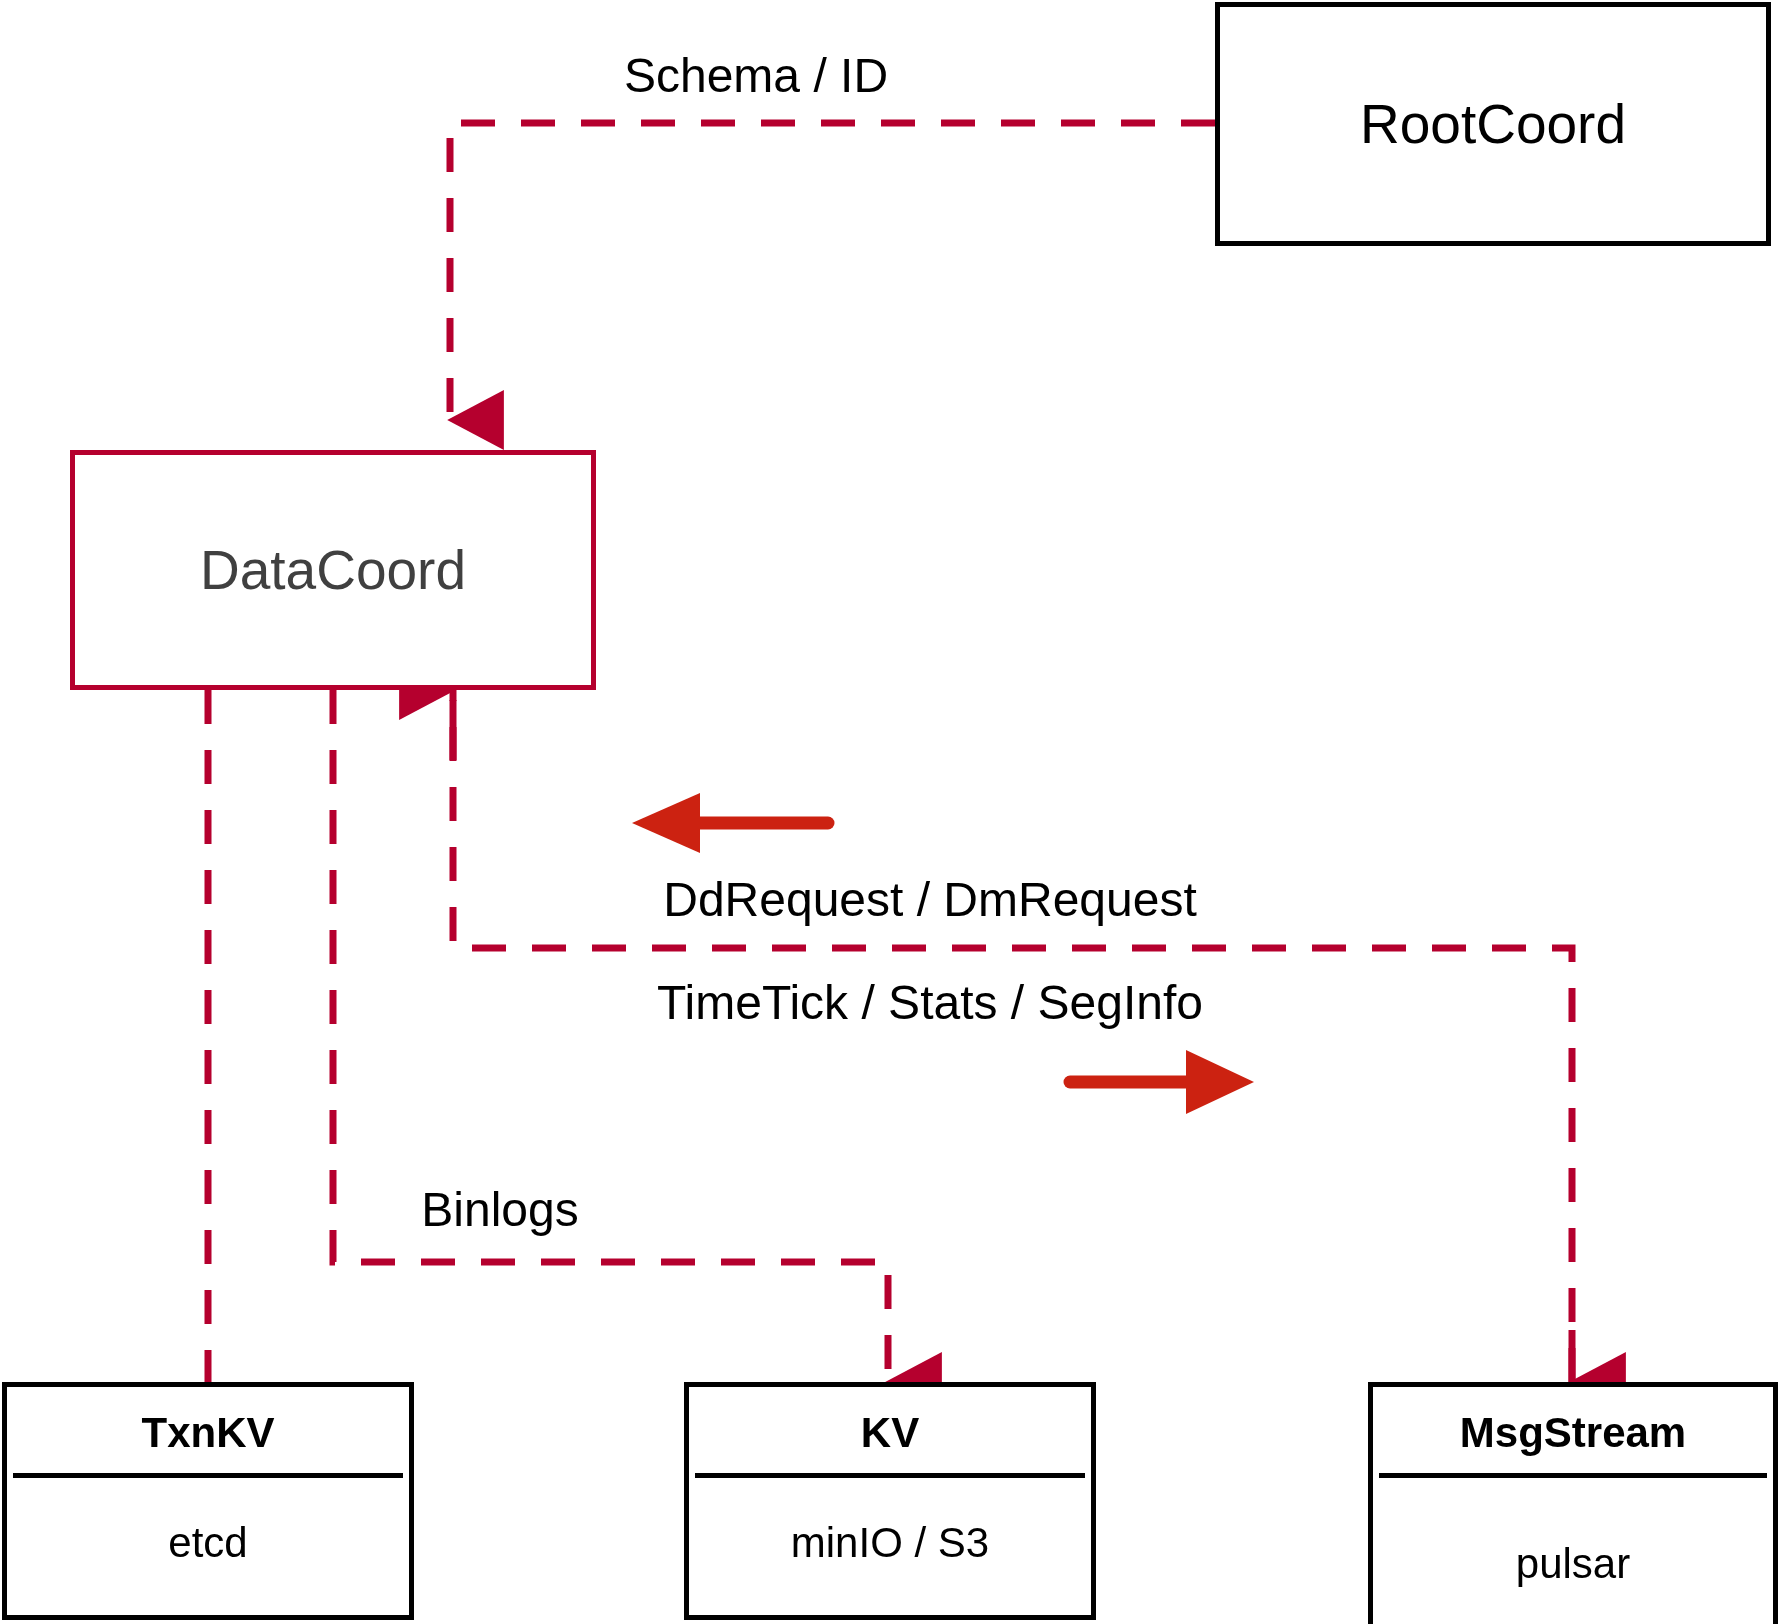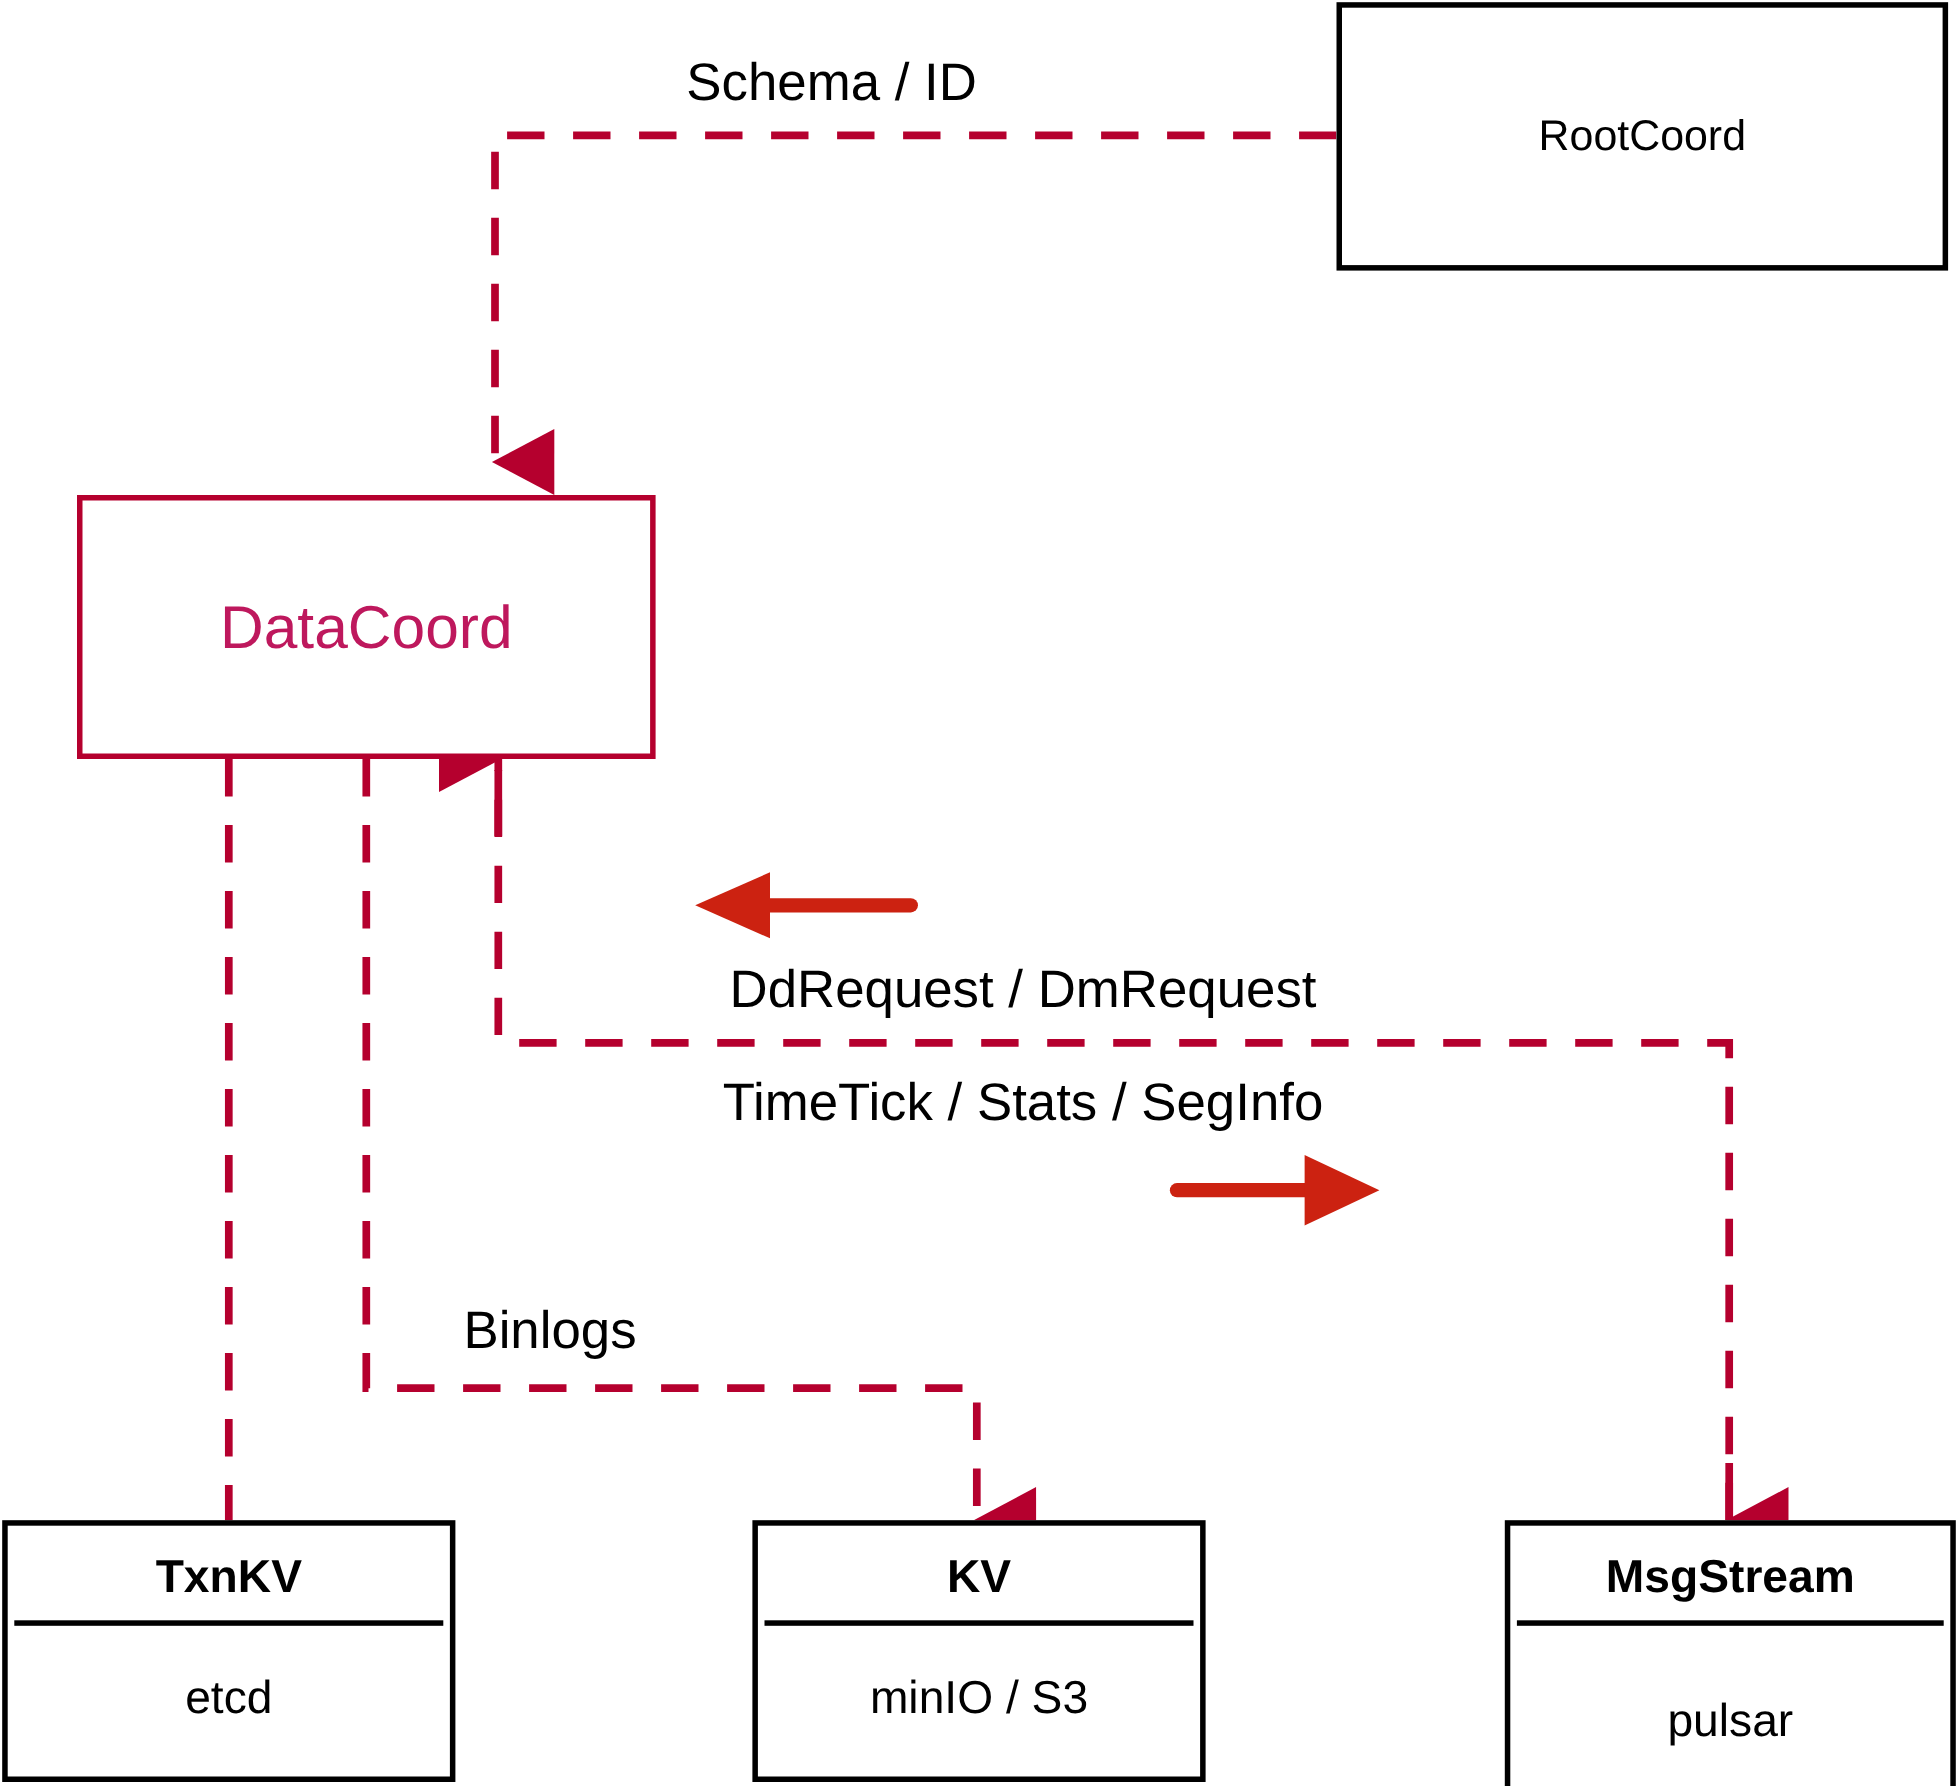--- a/index.html
+++ b/index.html
@@ -33,28 +33,28 @@
     align-items: center;
     justify-content: center;
   }
   .node-accent {
     border: 5px solid #B5002E;
     display: flex;
     align-items: center;
     justify-content: center;
   }
   .node-label-plain {
-    font-size: 39px;
+    font-size: 55px;
     color: #000000;
     letter-spacing: 0px;
     white-space: nowrap;
   }
   .node-label-accent {
     font-size: 55px;
-    color: #be185d;
+    color: #404040;
     white-space: nowrap;
   }
   .node-split {
     border: 5px solid #000000;
     display: flex;
     flex-direction: column;
     padding: 6px;
   }
   .split-head {
     height: 80px;

